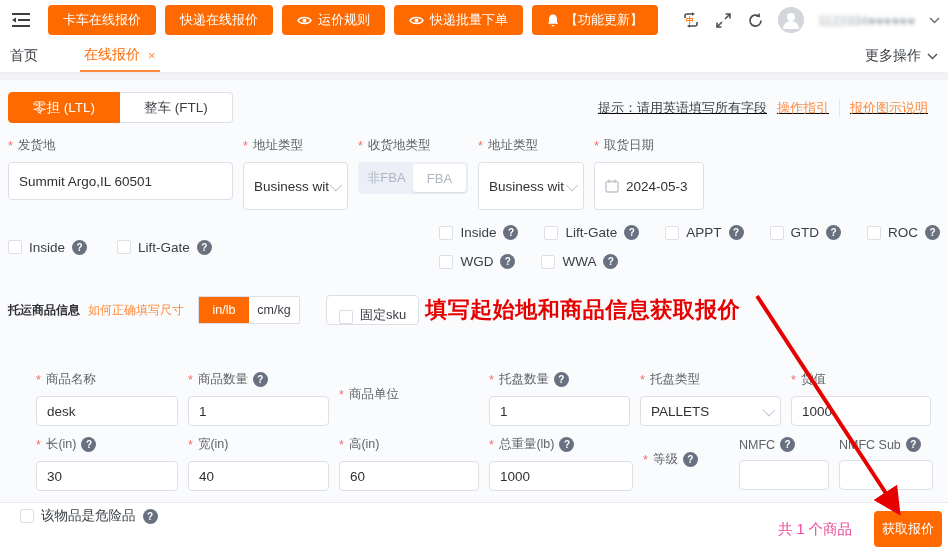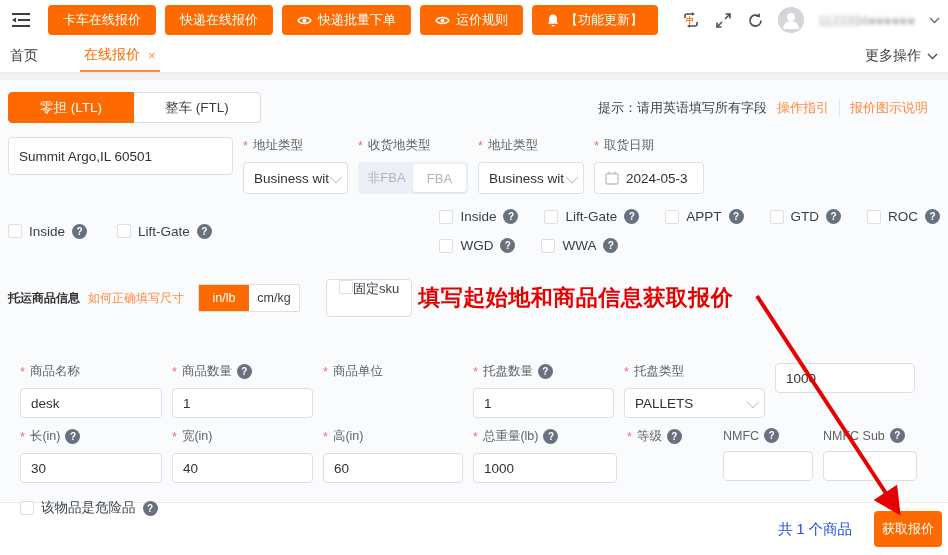--- a/index.html
+++ b/index.html
@@ -26,35 +26,35 @@
     border-bottom:2px solid #ff8a3c; padding:0 4px; cursor:pointer; }
   .tab-close { color:#ff8a3c; font-size:13px; cursor:pointer; }
   .more-ops { margin-left:auto; font-size:14px; color:#3a3f45; display:flex; align-items:center; gap:6px; cursor:pointer; }
   .strip { height:7px; background:#f0f2f5; }
 
   
   .panel { background:#fafbfc; height:423px; padding-top:12px; border-bottom:1px solid #e8eaed; position:relative; }
 
   .mode-row { display:flex; align-items:center; padding:0 10px 0 8px; }
   .mode-toggle { display:flex; }
-  .mode-btn { height:31px; padding:0 31px; font-size:13.5px; display:flex; align-items:center; cursor:pointer; }
+  .mode-btn { height:31px; padding:0 24px; font-size:13.5px; display:flex; align-items:center; cursor:pointer; }
   .mode-on { background:#ff6a00; color:#fff; border-radius:4px 0 0 4px; border:1px solid #ff6a00; }
   .mode-off { background:#fff; color:#3a3f45; border:1px solid #dcdfe6; border-left:none; border-radius:0 4px 4px 0; }
-  .hint-wrap { margin-left:auto; display:flex; align-items:center; font-size:13px; }
+  .hint-wrap { margin-left:auto; display:flex; align-items:center; font-size:13px;text-decoration:underline; }
   .hint-text { color:#3a3f45; }
   .hint-link { color:#ff8a3c; cursor:pointer; padding:0 10px; }
   .hint-link + .hint-link { border-left:1px solid #e3e6ea; }
 
   .addr-row { display:flex; gap:10px; padding:14px 8px 0 8px; }
   .field { display:flex; flex-direction:column; }
   .flabel { font-size:12.5px; color:#606266; margin-bottom:8px; display:flex; align-items:center; gap:5px; white-space:nowrap; }
   .req::before { content:"* "; color:#f56c6c; font-size:12.5px; }
   .inp { height:38px; border:1px solid #dcdfe6; border-radius:4px; background:#fff; font-size:13.5px;
     color:#303133; padding:0 10px; width:100%; outline:none; font-family:inherit; }
-  .selbox { height:32px; border:1px solid #dcdfe6; border-radius:4px; background:#fff; font-size:13.5px;
+  .selbox { height:48px; border:1px solid #dcdfe6; border-radius:4px; background:#fff; font-size:13.5px;
     color:#303133; padding:0 8px 0 10px; display:flex; align-items:center; justify-content:space-between; cursor:pointer; }
   .selbox.disabled { background:#f5f7fa; border-color:#e4e7ed; color:#bfc6cf; cursor:not-allowed; }
   .chev { width:9px; height:9px; border-right:1.6px solid #c0c4cc; border-bottom:1.6px solid #c0c4cc;
     transform:rotate(45deg) translateY(-2px); flex:none; }
   .seg2 { height:32px; background:#eceff5; border-radius:4px; display:flex; padding:2px; }
   .seg2 span { flex:1; display:flex; align-items:center; justify-content:center; font-size:13px; color:#aeb6c2; cursor:pointer; border-radius:3px; }
   .seg2 .segr { background:#fff; box-shadow:0 1px 2px rgba(0,0,0,.08); }
   .datebox { gap:7px; justify-content:flex-start; overflow:hidden; white-space:nowrap; }
 
   .services { display:flex; padding:15px 8px 0 8px; }
@@ -66,34 +66,34 @@
   .help { width:15px; height:15px; border-radius:50%; background:#697180; color:#fff; font-size:10px; font-weight:bold;
     display:inline-flex; align-items:center; justify-content:center; cursor:pointer; flex:none; }
 
   .cargo-head { display:flex; align-items:center; padding:26px 8px 0 8px; }
   .cargo-title { font-size:12px; font-weight:bold; color:#303133; }
   .size-link { font-size:12px; color:#ff8a3c; margin-left:8px; cursor:pointer; }
   .unit-toggle { display:flex; margin-left:14px; border:1px solid #dcdfe6; border-radius:1px; overflow:hidden; height:28px; }
   .unit-btn { width:50px; display:flex; align-items:center; justify-content:center; font-size:12.5px; cursor:pointer; }
   .unit-on { background:#ff6a00; color:#fff; }
   .unit-off { background:#fff; color:#3a3f45; }
-  .sku-box { margin-left:26px; border:1px solid #dcdfe6; border-radius:4px; background:#fff; height:38px;
-    display:flex; align-items:flex-start; padding:0 12px; font-size:13px; color:#3a3f45; cursor:pointer; }
+  .sku-box { margin-left:26px; border:1px solid #dcdfe6; border-radius:4px; background:#fff; height:30px;
+    display:flex; align-items:flex-end; gap:7px; padding:0 12px; font-size:13px; color:#3a3f45; cursor:pointer; }
   .red-note { margin-left:6px; font-size:22px; font-weight:800; color:#e60000; white-space:nowrap; letter-spacing:.5px; }
 
-  .cargo-row { display:flex; gap:10px; padding:0 10px 0 20px; }
+  .cargo-row { display:flex; gap:10px; padding:0 10px 0 36px;align-items:center; }
   .cargo-row1 { margin-top:46px; }
   .cargo-row2 { margin-top:10px; }
   .inp30 { height:30px; }
 
   .hazard-row { padding:16px 8px 0 20px; }
 
   
   .footer { height:52px; background:#fff; display:flex; align-items:center; justify-content:flex-end; gap:22px; padding-right:6px; }
-  .count-text { font-size:14.5px; color:#1d4ed8; }
+  .count-text { font-size:14.5px; color:#ec4899; }
   .quote-btn { background:#ff6a00; color:#fff; border:none; border-radius:4px; width:68px; height:36px;
     font-size:13px; cursor:pointer; font-family:inherit; }
 
   .arrow-overlay { position:absolute; left:0; top:0; width:948px; height:555px; pointer-events:none; z-index:40; }
   svg { display:block; }
 </style>
 </head>
 <body>
 
 <div class="page">
@@ -116,30 +116,30 @@
     <button class="tb-btn">
       <span>快递在线报价</span>
     </button>
     <button class="tb-btn">
       <span>
           <svg width="15" height="11" viewBox="0 0 16 11">
             <path d="M1 5.5 C4 1.2 12 1.2 15 5.5 C12 9.8 4 9.8 1 5.5 Z" fill="none" stroke="#fff" stroke-width="1.4"></path>
             <circle cx="8" cy="5.5" r="2" fill="#fff"></circle>
           </svg>
         </span>
-      <span>快递批量下单</span>
+      <span>运价规则</span>
     </button>
     <button class="tb-btn">
       <span>
           <svg width="15" height="11" viewBox="0 0 16 11">
             <path d="M1 5.5 C4 1.2 12 1.2 15 5.5 C12 9.8 4 9.8 1 5.5 Z" fill="none" stroke="#fff" stroke-width="1.4"></path>
             <circle cx="8" cy="5.5" r="2" fill="#fff"></circle>
           </svg>
         </span>
-      <span>运价规则</span>
+      <span>快递批量下单</span>
     </button>
     <button class="tb-btn">
       <span>
           <svg width="12" height="13" viewBox="0 0 12 13">
             <path d="M6 0.5 C3.5 0.5 2 2.5 2 5 V8 L0.8 9.8 H11.2 L10 8 V5 C10 2.5 8.5 0.5 6 0.5 Z" fill="#fff"></path>
             <path d="M4.5 11 a1.5 1.5 0 0 0 3 0 Z" fill="#fff"></path>
           </svg>
         </span>
       <span>【功能更新】</span>
     </button>
@@ -210,20 +210,21 @@
       </div>
       <div class="hint-wrap">
         <span class="hint-text">提示：请用英语填写所有字段</span>
         <span class="hint-link">操作指引</span>
         <span class="hint-link">报价图示说明</span>
       </div>
     </div>
 
     <div class="addr-row">
       <div class="field" style="width:225px">
+        <span class="flabel req">发货地</span>
         <input class="inp" value="Summit Argo,IL 60501" style="">
       </div>
       <div class="field" style="width:105px">
         <span class="flabel req">地址类型</span>
         <div class="selbox">
           <span>Business wit</span>
           <span class="chev"></span>
         </div>
       </div>
       <div class="field" style="width:110px">
@@ -348,20 +349,21 @@
         <input class="inp inp30" value="1" style="">
       </div>
       <div class="field" style="width:141px">
         <span class="flabel req">托盘类型</span>
         <div class="selbox inp30">
           <span>PALLETS</span>
           <span class="chev"></span>
         </div>
       </div>
       <div class="field" style="width:140px">
+        <span class="flabel req">货值</span>
         <input class="inp inp30" value="1000" style="">
       </div>
     </div>
 
     <div class="cargo-row cargo-row2">
       <div class="field" style="width:142px">
         <span class="flabel req">
             <span>长(in)</span>
             <span class="help">?</span>
           </span>

